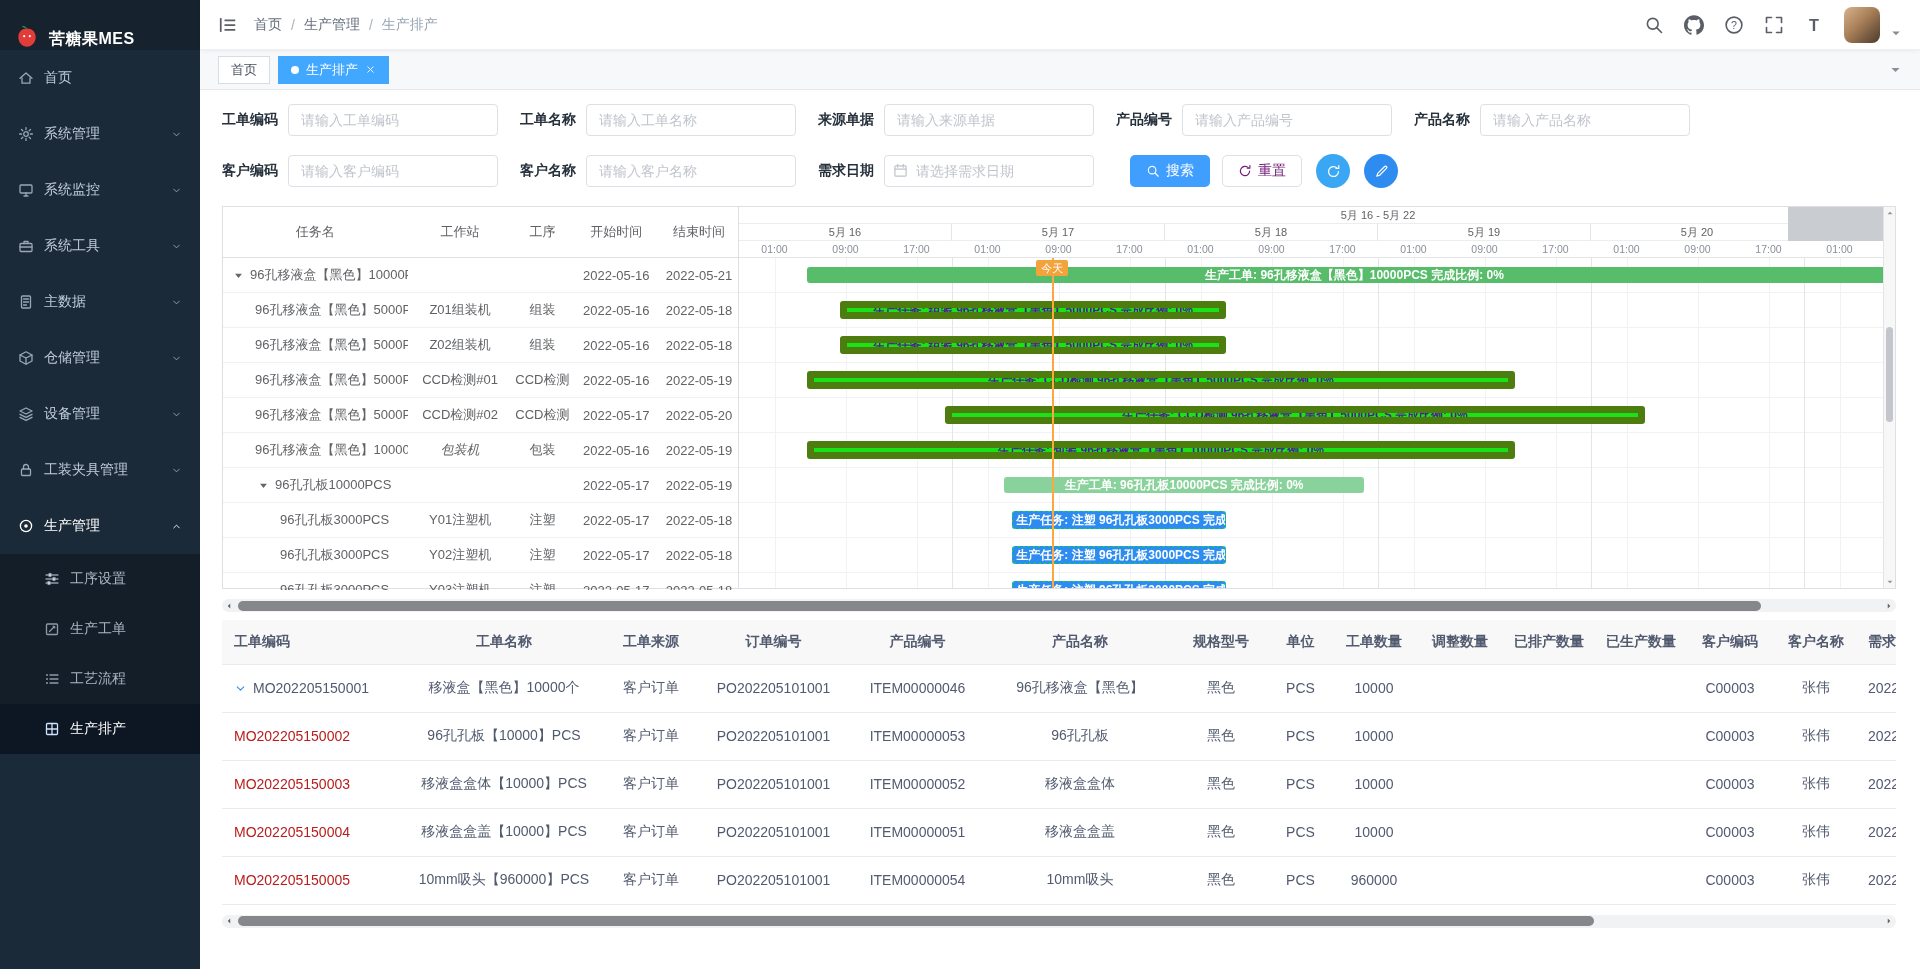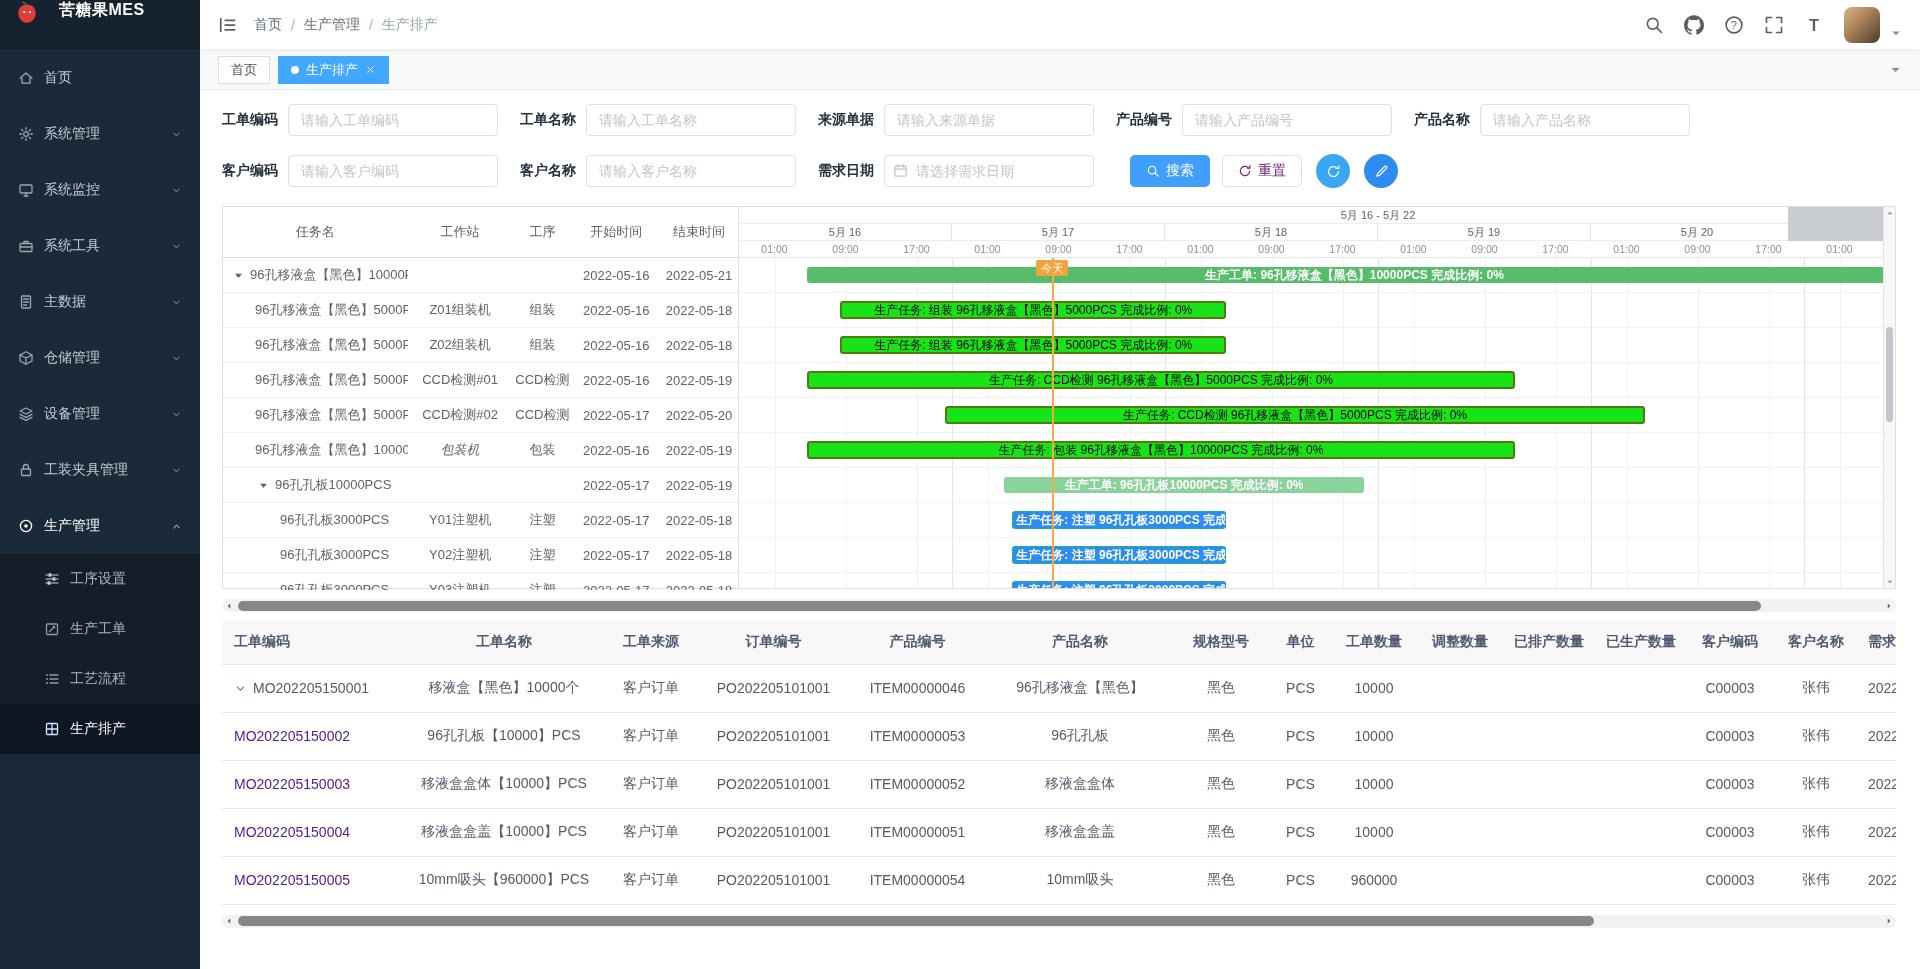--- a/index.html
+++ b/index.html
@@ -2,21 +2,21 @@
 <html><head>
 <meta charset="utf-8">
 <style>
   * { box-sizing: border-box; margin: 0; padding: 0; }
   html,body { width:1920px; height:969px; overflow:hidden; background:#fff;
     font-family:"Liberation Sans","DejaVu Sans",sans-serif; }
   .app { display:flex; width:1920px; height:969px; }
 
   
   .sidebar { width:200px; flex-shrink:0; background:#1b2a38; color:#bfcbd9; display:flex; flex-direction:column; }
-  .logo { height:50px; display:flex; align-items:flex-start; gap:19px; padding:0 14px; background:#16222e; }
+  .logo { height:50px; display:flex; align-items:flex-end; gap:9px; padding:0 14px; background:#16222e; }
   .logo-icon svg { width:26px; height:26px; display:block; }
   .logo-text { color:#fff; font-size:16px; font-weight:700; letter-spacing:.5px; }
   .menu-item { height:56px; display:flex; align-items:center; gap:10px; padding:0 18px; font-size:14px; color:#bfcbd9; cursor:pointer; }
   .menu-item .icon { color:#9aa7b4; }
   .menu-item.open { color:#fff; } .menu-item.open .icon { color:#fff; }
   .menu-chev { margin-left:auto; color:#7f8b99; }
   .submenu { background:#141e29; }
   .submenu-item { height:50px; display:flex; align-items:center; gap:10px; padding-left:44px; font-size:14px; color:#a9b6c3; cursor:pointer; }
   .submenu-item .icon { color:#8d9aa8; }
   .submenu-item.active { color:#fff; background:#0d1723; }
@@ -88,21 +88,21 @@
   .gr-ticks { height:17px; position:relative; border-bottom:1px solid #e3e5e8; }
   .tick-label { position:absolute; top:0; line-height:17px; font-size:10.5px; color:#8a8f99; transform:translateX(-50%); }
   .gr-body { height:332px; position:relative; overflow:hidden; }
   .body-row { height:35px; border-bottom:1px solid #f2f2f2; }
   .grid-v { position:absolute; top:0; bottom:0; width:1px; background:#f1f2f4; z-index:0; }
   .grid-v.day { background:#e3e5e8; }
   .bar { position:absolute; height:18px; border-radius:3px; display:flex; align-items:center; justify-content:center; overflow:hidden; white-space:nowrap; font-size:12px; cursor:pointer; z-index:2; }
   .bar-label { padding:0 6px; }
   .bar.order { background:#57bd6a; color:#fff; height:16px; font-weight:600; }
   .bar.order-light { background:#8ad29b; color:#fff; height:16px; font-weight:600; }
-  .bar.task { background:#17e317; border:2px solid #4d7c0f; color:#000000; font-weight:400; }
+  .bar.task { background:#17e317; border:7px solid #4d7c0f; color:#4c1d95; font-weight:700; }
   .bar.task-selected { background:#17e317; border:1px dashed #1890ff; color:#000; font-weight:700; justify-content:flex-start; }
   .bar.task-selected .bar-label { background:#2e8cf0; color:#fff; padding:0 3px; }
   .today-line { position:absolute; top:0; bottom:0; width:2px; background:#ffa640; z-index:3; }
   .today-label { position:absolute; top:2px; transform:translateX(-50%); background:#f2a33c; color:#fff; font-size:11px; line-height:16px; padding:0 5px; border-radius:2px; z-index:4; }
   .gray-block { position:absolute; top:0; right:0; width:95px; height:34px; background:#c9ccd1; z-index:5; }
   .gantt-vscroll { width:12px; flex-shrink:0; background:#f7f7f8; border-left:1px solid #e4e4e6; position:relative; }
   .vs-arrow { position:absolute; left:0; width:100%; height:12px; display:flex; align-items:center; justify-content:center; color:#909399; cursor:pointer; }
   .vs-arrow svg { width:8px; height:8px; }
   .vs-arrow.up { top:0; } .vs-arrow.down { bottom:0; }
   .vs-thumb { position:absolute; left:2px; width:7px; top:120px; height:95px; background:#c3c7cc; border-radius:4px; cursor:pointer; }
@@ -116,21 +116,21 @@
 
   
   .table-wrap { overflow:hidden; width:100%; }
   .data-table { border-collapse:collapse; table-layout:fixed; width:1711px; }
   .data-table th { height:44px; background:#f8f8f9; color:#515a6e; font-size:14px; font-weight:700; text-align:center; border-bottom:1px solid #e8eaec; white-space:nowrap; overflow:hidden; }
   .data-table th:first-child { text-align:left; padding-left:12px; }
   .data-table td { height:48px; font-size:14px; color:#515a6e; text-align:center; border-bottom:1px solid #e8eaec; white-space:nowrap; overflow:hidden; }
   .data-table td.code { text-align:left; padding-left:12px; }
   .row-caret { width:13px; height:13px; display:inline-flex; color:#2d8cf0; margin-right:6px; vertical-align:-2px; cursor:pointer; }
   .row-caret svg { width:100%; height:100%; }
-  .link { color:#4c1d95; cursor:pointer; }
+  .link { color:#b91c1c; cursor:pointer; }
 </style>
 </head>
 <body>
 
 <div class="app">
   <aside class="sidebar">
     <div class="logo">
       <span class="logo-icon">
         <svg viewBox="0 0 24 24">
             <path fill="#e23c39" d="M12 4.2c4.6 0 8 3.1 8 7.9 0 4.9-3.4 8.9-8 8.9s-8-4-8-8.9c0-4.8 3.4-7.9 8-7.9z"></path>

